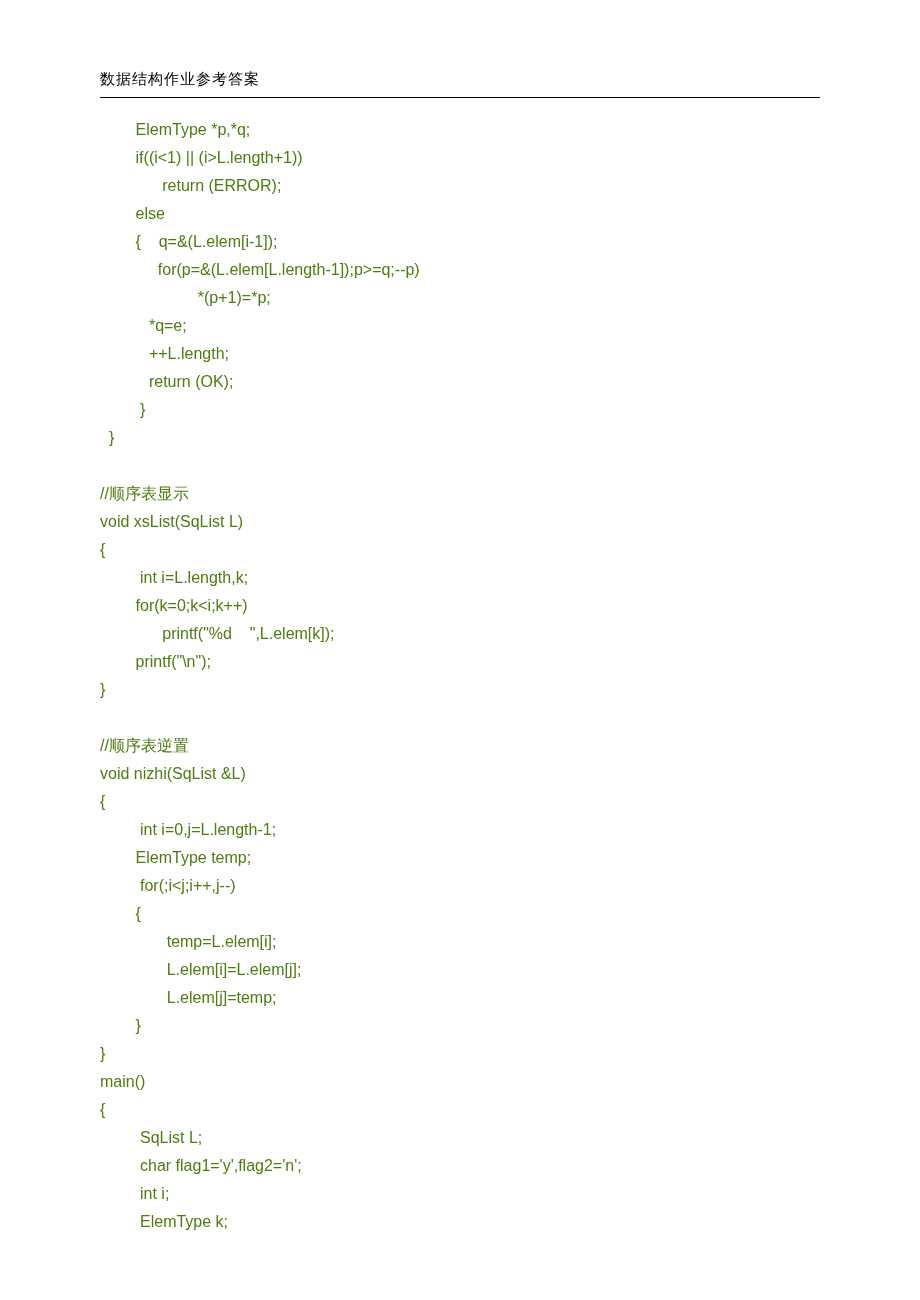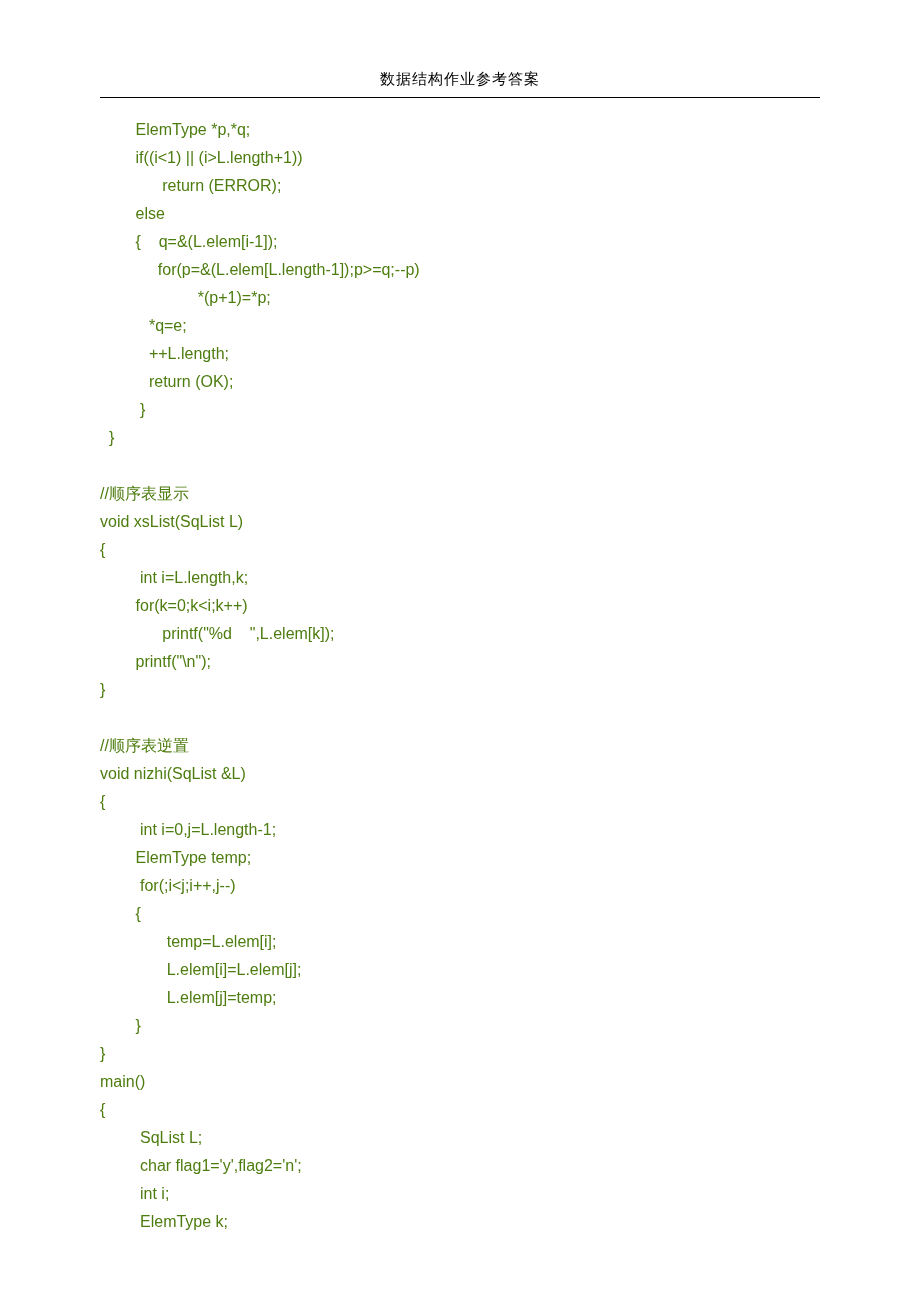--- a/index.html
+++ b/index.html
@@ -10,21 +10,20 @@
     width: 920px;
   }
   .page {
     width: 920px;
     height: 1300px;
     box-sizing: border-box;
     padding: 70px 100px 70px 100px;
     position: relative;
   }
   .header {
-    text-align: center;
     font-size: 15px;
     color: #000;
     padding-bottom: 8px;
     border-bottom: 1.5px solid #000;
     margin-bottom: 18px;
     letter-spacing: 1px;
   }
   .code {
     font-family: Arial, sans-serif;
     font-size: 16px;

